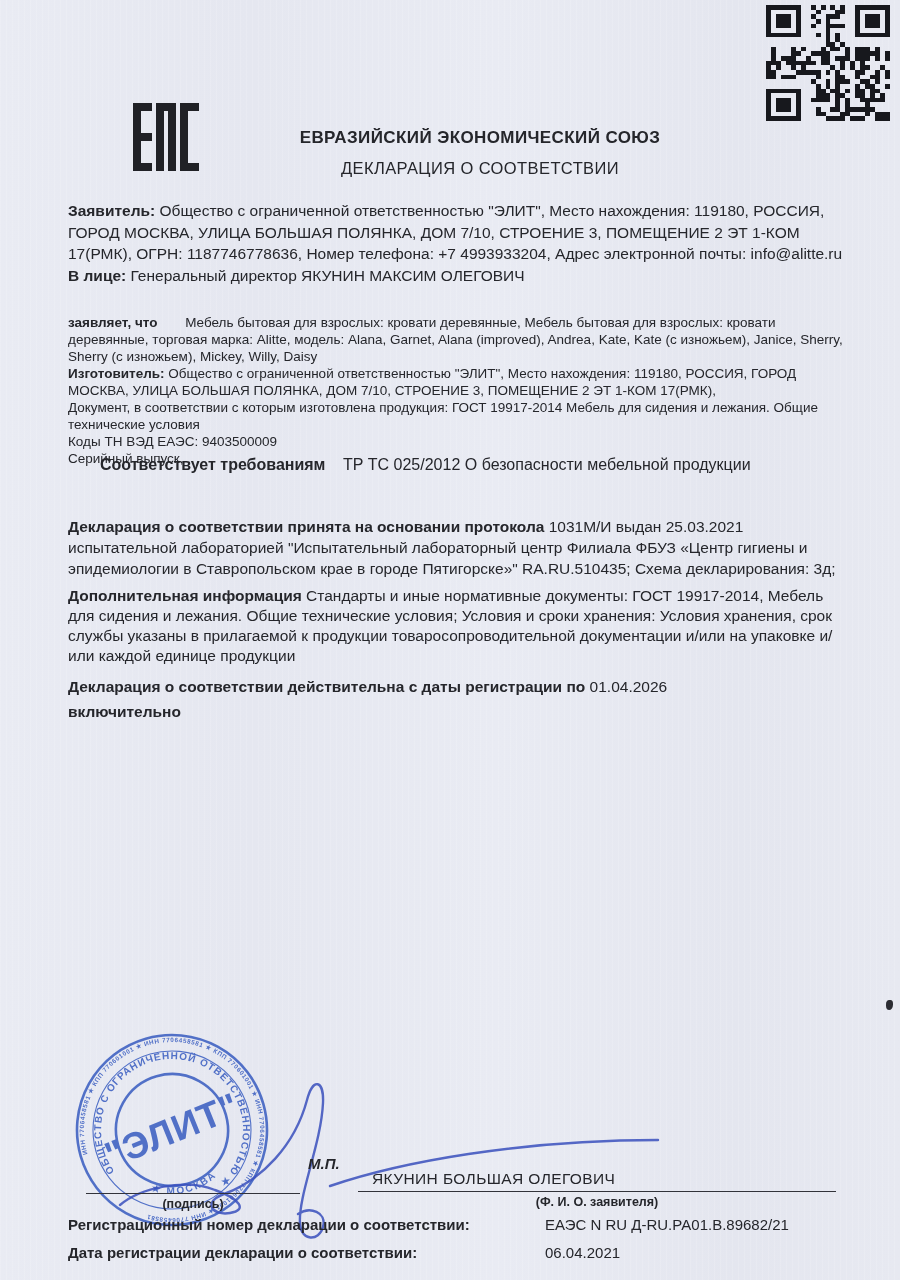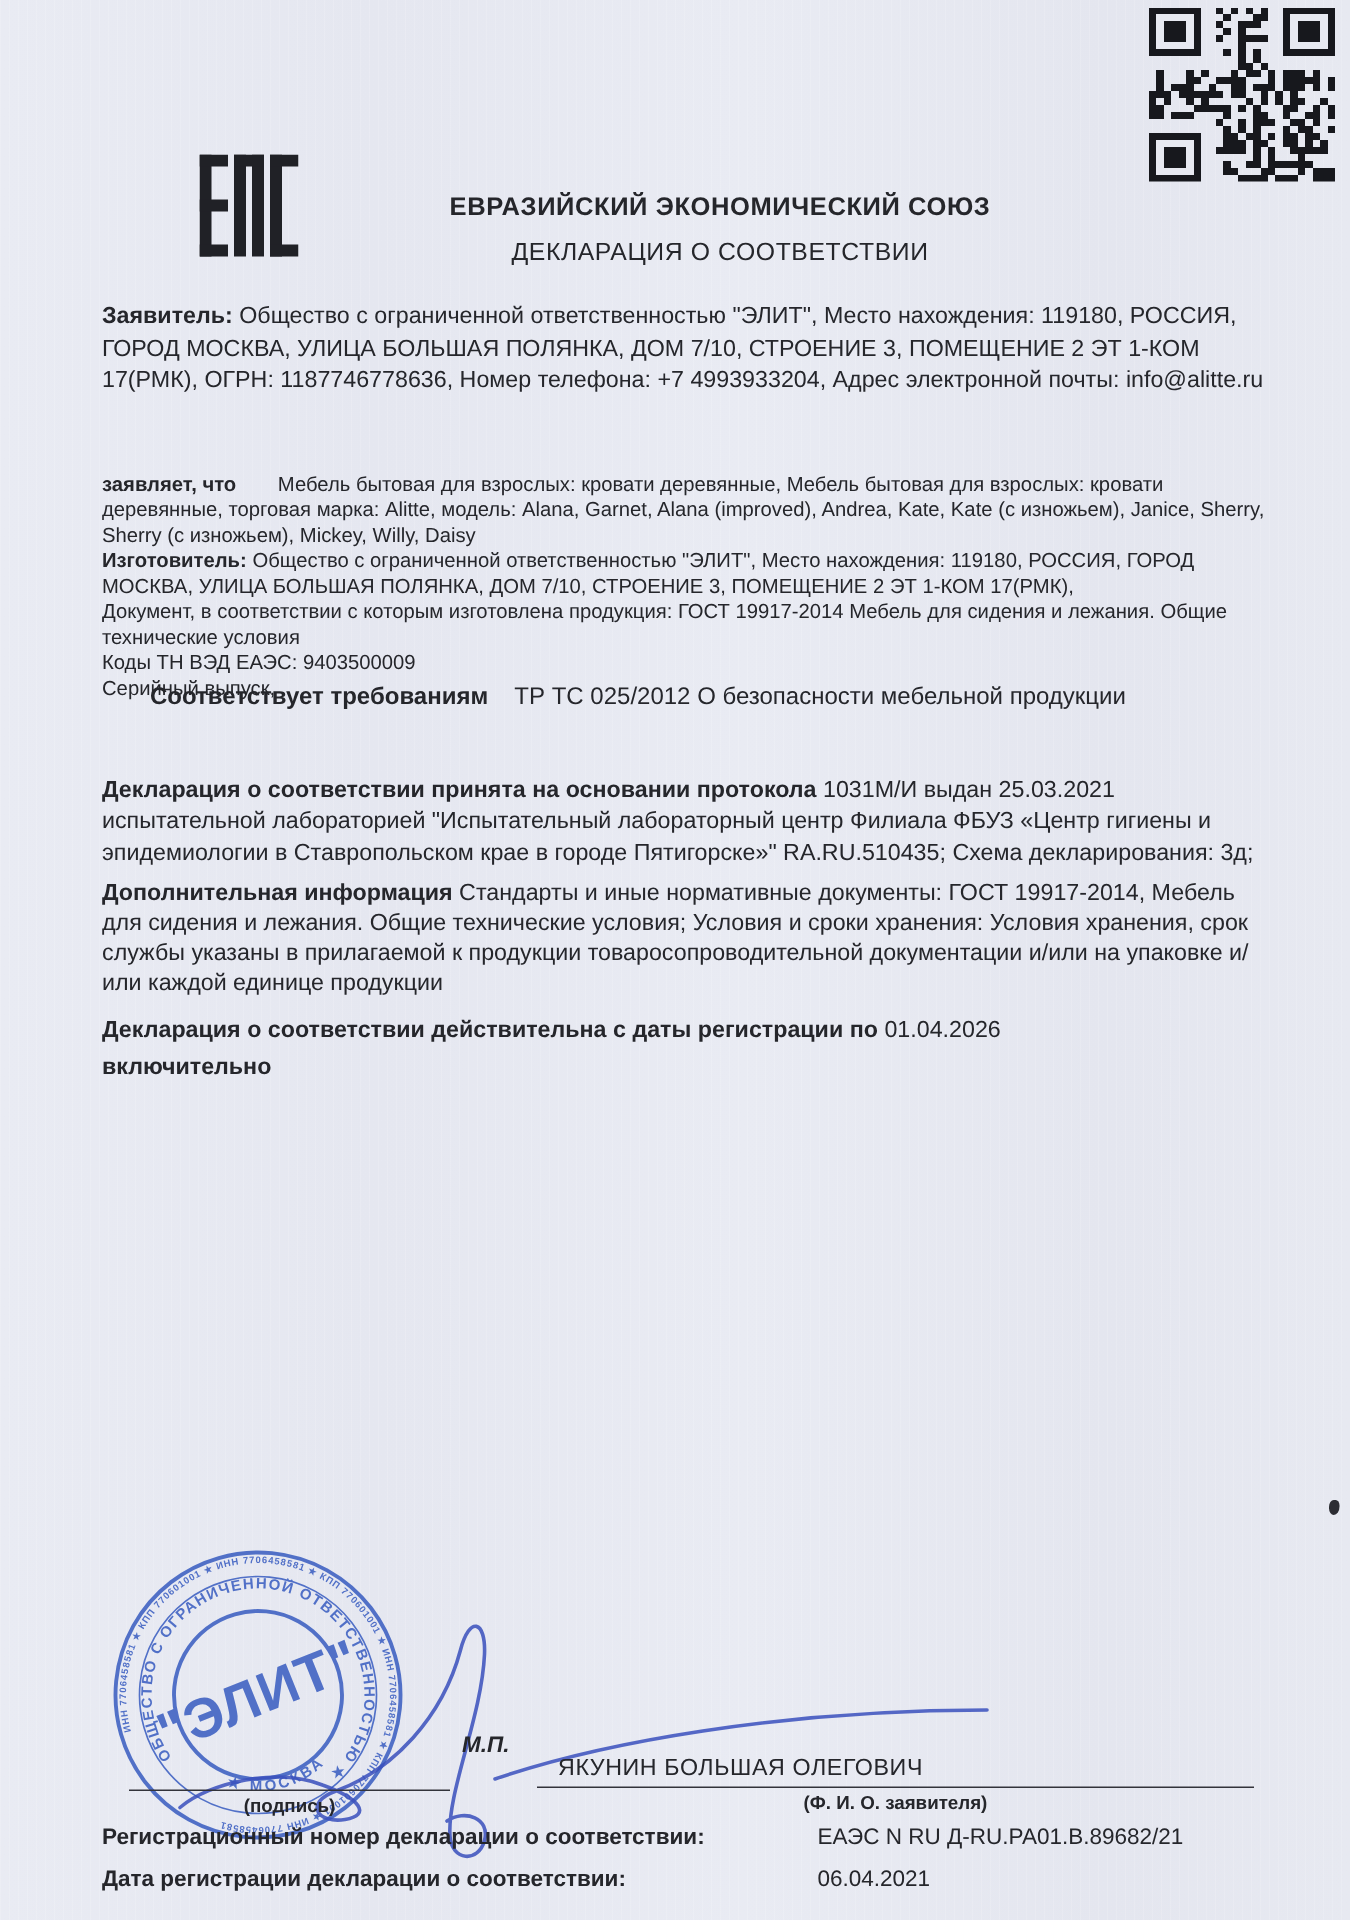--- a/index.html
+++ b/index.html
@@ -262,20 +262,24 @@
   <div class="abs titles">
     <div class="title1">ЕВРАЗИЙСКИЙ ЭКОНОМИЧЕСКИЙ СОЮЗ</div>
     <div class="title2">ДЕКЛАРАЦИЯ О СООТВЕТСТВИИ</div>
   </div>
 
   <div class="abs block-main">
     <div class="para">
       <span class="b">Заявитель:</span>
       <span>Общество с ограниченной ответственностью "ЭЛИТ", Место нахождения: 119180, РОССИЯ, ГОРОД МОСКВА, УЛИЦА БОЛЬШАЯ ПОЛЯНКА, ДОМ 7/10, СТРОЕНИЕ 3, ПОМЕЩЕНИЕ 2 ЭТ 1-КОМ 17(РМК), ОГРН: 1187746778636, Номер телефона: +7 4993933204, Адрес электронной почты: info@alitte.ru</span>
     </div>
+    <div class="para">
+      <span class="b">В лице:</span>
+      <span>Генеральный директор ЯКУНИН МАКСИМ ОЛЕГОВИЧ</span>
+    </div>
   </div>
 
   <div class="abs block-small">
     <div class="para">
       <span class="b lbl-gap">заявляет, что</span>
       <span>Мебель бытовая для взрослых: кровати деревянные, Мебель бытовая для взрослых: кровати деревянные, торговая марка: Alitte, модель: Alana, Garnet, Alana (improved),  Andrea, Kate, Kate (с изножьем), Janice, Sherry, Sherry (с изножьем), Mickey, Willy, Daisy</span>
     </div>
     <div class="para">
       <span class="b">Изготовитель:</span>
       <span>Общество с ограниченной ответственностью "ЭЛИТ", Место нахождения: 119180, РОССИЯ, ГОРОД МОСКВА, УЛИЦА БОЛЬШАЯ ПОЛЯНКА, ДОМ 7/10, СТРОЕНИЕ 3, ПОМЕЩЕНИЕ 2 ЭТ 1-КОМ 17(РМК),</span>

